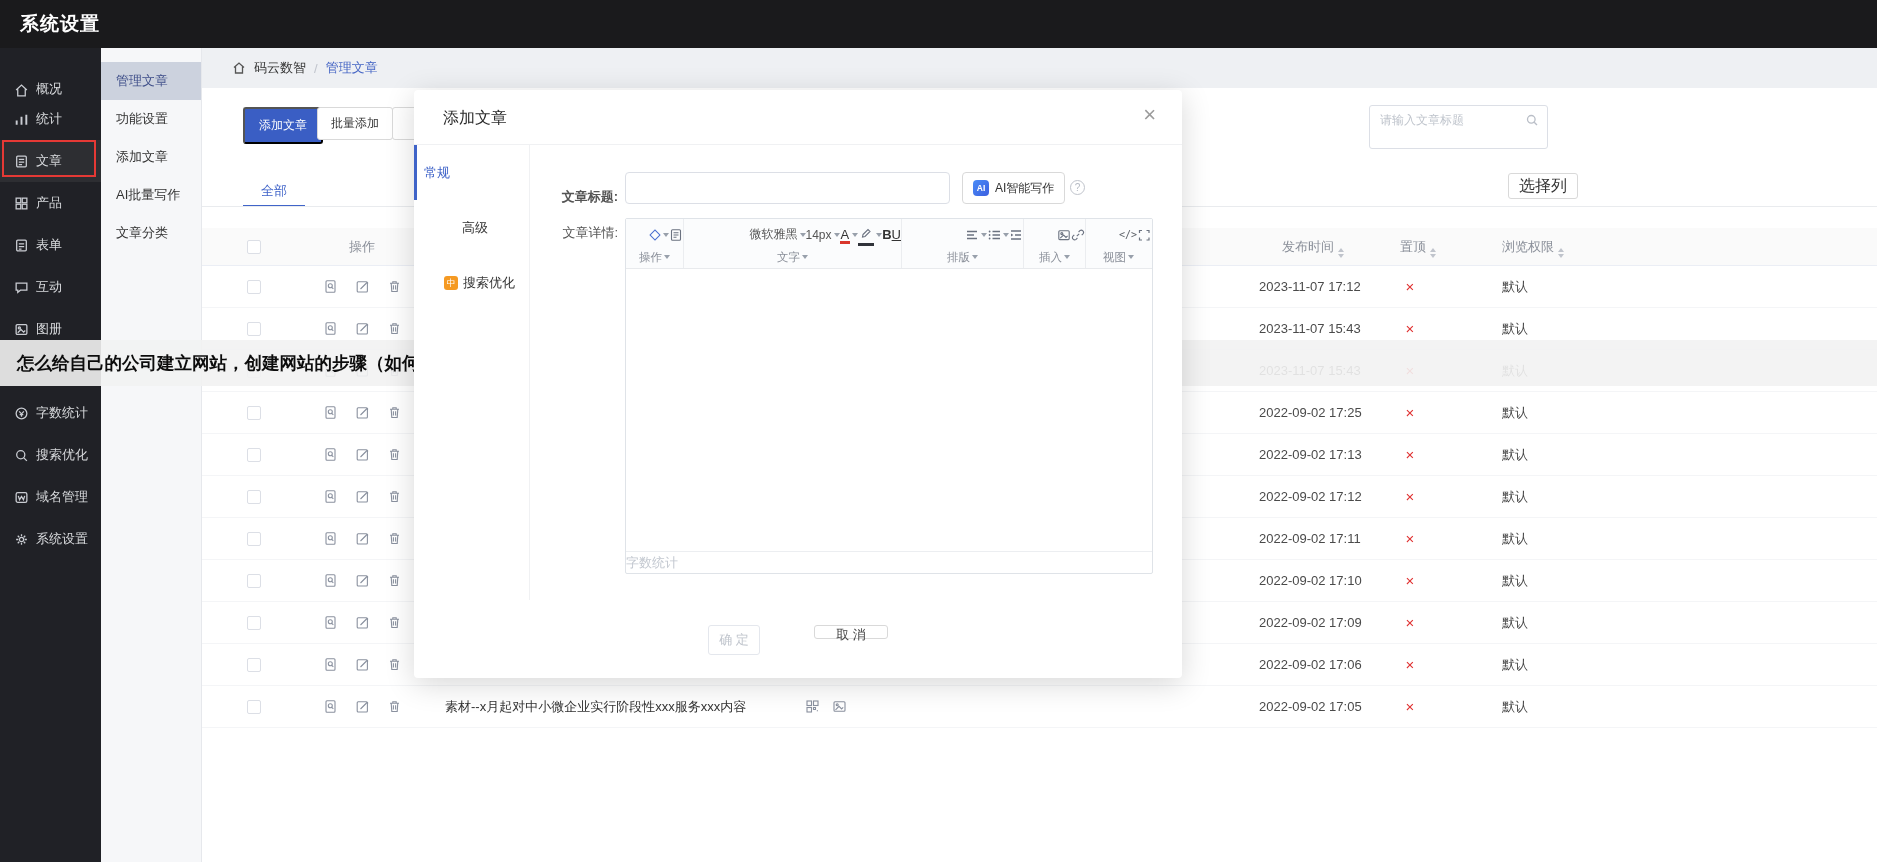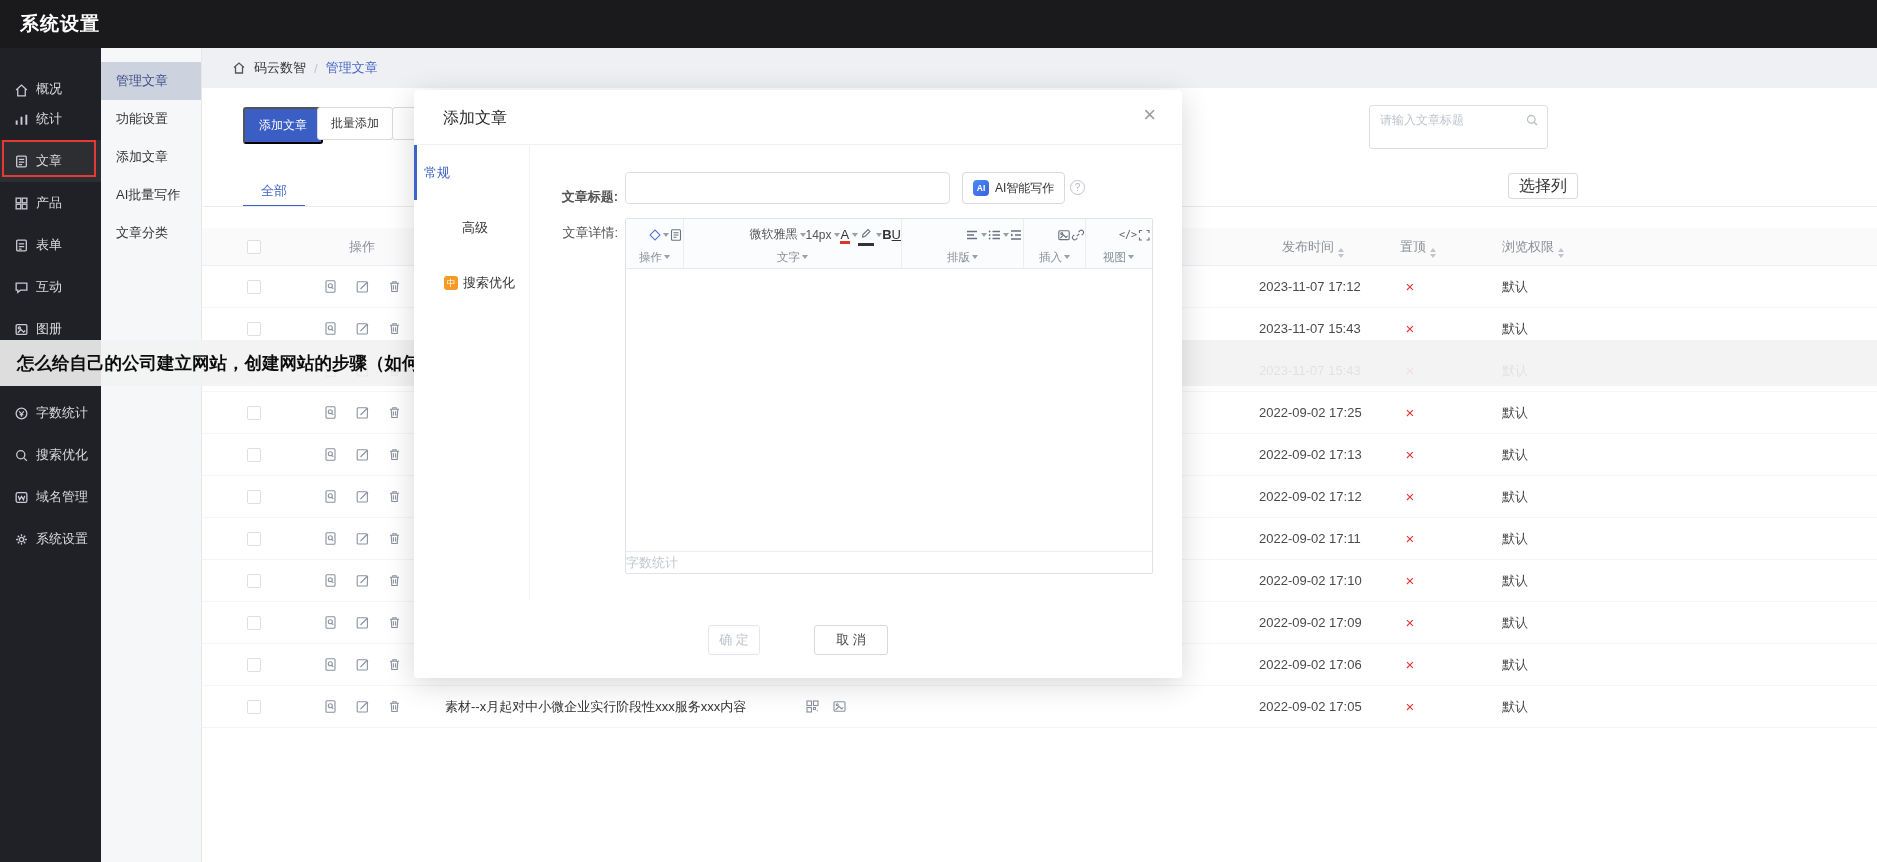--- a/index.html
+++ b/index.html
@@ -116,21 +116,21 @@
   .color-a { position:relative; font-size:13px; color:#333; padding:0 1px; }
   .color-a::after { content:""; position:absolute; left:0; right:0; bottom:-2px; height:3px; background:#d9372c; }
   .hl-wrap { position:relative; padding:0 1px; }
   .hl-wrap::after { content:""; position:absolute; left:0; right:0; bottom:-2px; height:3px; background:#30333a; }
   .code-t { font-family:"DejaVu Sans Mono","Liberation Mono",monospace; font-size:10px; color:#5c6168; }
   #ed-content { height:282px; background:#fff; cursor:text; }
   #ed-status { height:22px; border-top:1px solid #eceef1; padding-right:10px; font-size:13px; color:#c3c8d0; line-height:21px; }
 
   
   #btn-ok { position:absolute; left:294px; top:535px; width:52px; height:30px; background:#fff; border:1px solid #e4e7ed; border-radius:3px; color:#bfc4cc; font-size:13px; cursor:not-allowed; }
-  #btn-cancel { position:absolute; left:400px; top:535px; width:74px; height:30px; background:#fff; border:1px solid #d9d9d9; border-radius:3px; color:#444; font-size:13px; cursor:pointer; }
+  #btn-cancel { position:absolute; left:400px; top:535px; width:74px; height:14px; background:#fff; border:1px solid #d9d9d9; border-radius:3px; color:#444; font-size:13px; cursor:pointer; }
 </style>
 </head>
 <body>
 
 <div id="screen">
 
   <div id="topbar">
     <div id="logo">系统设置</div>
   </div>
 

